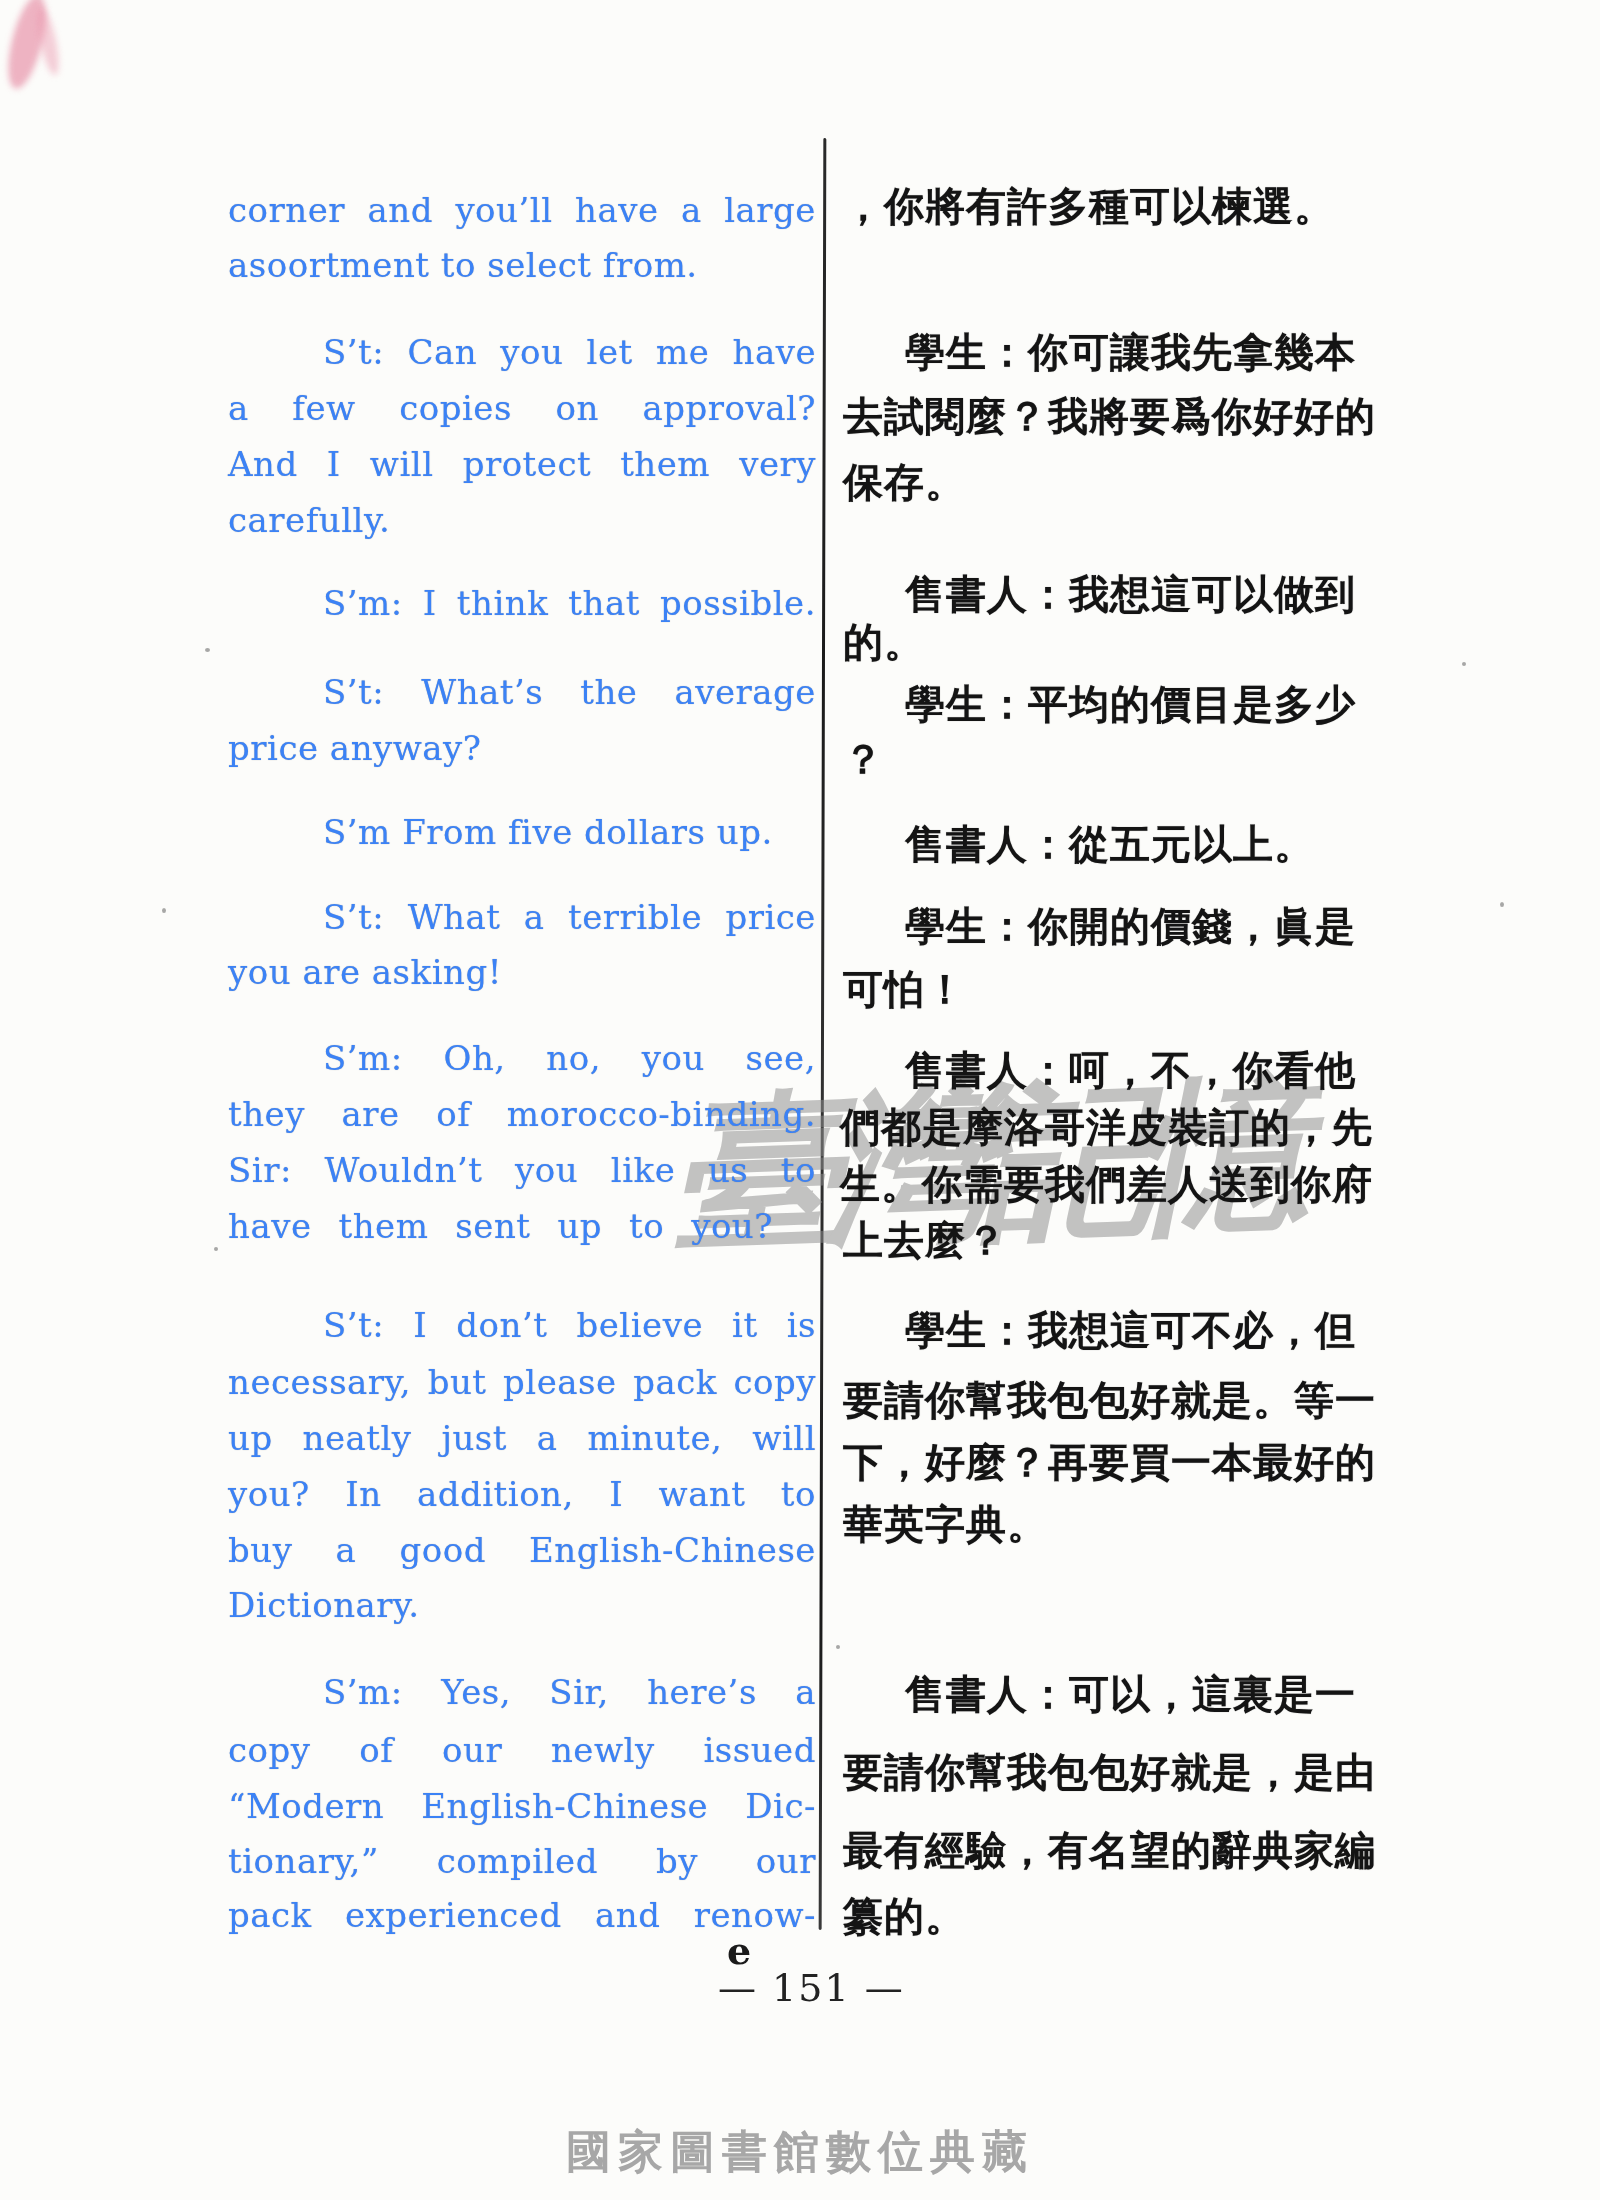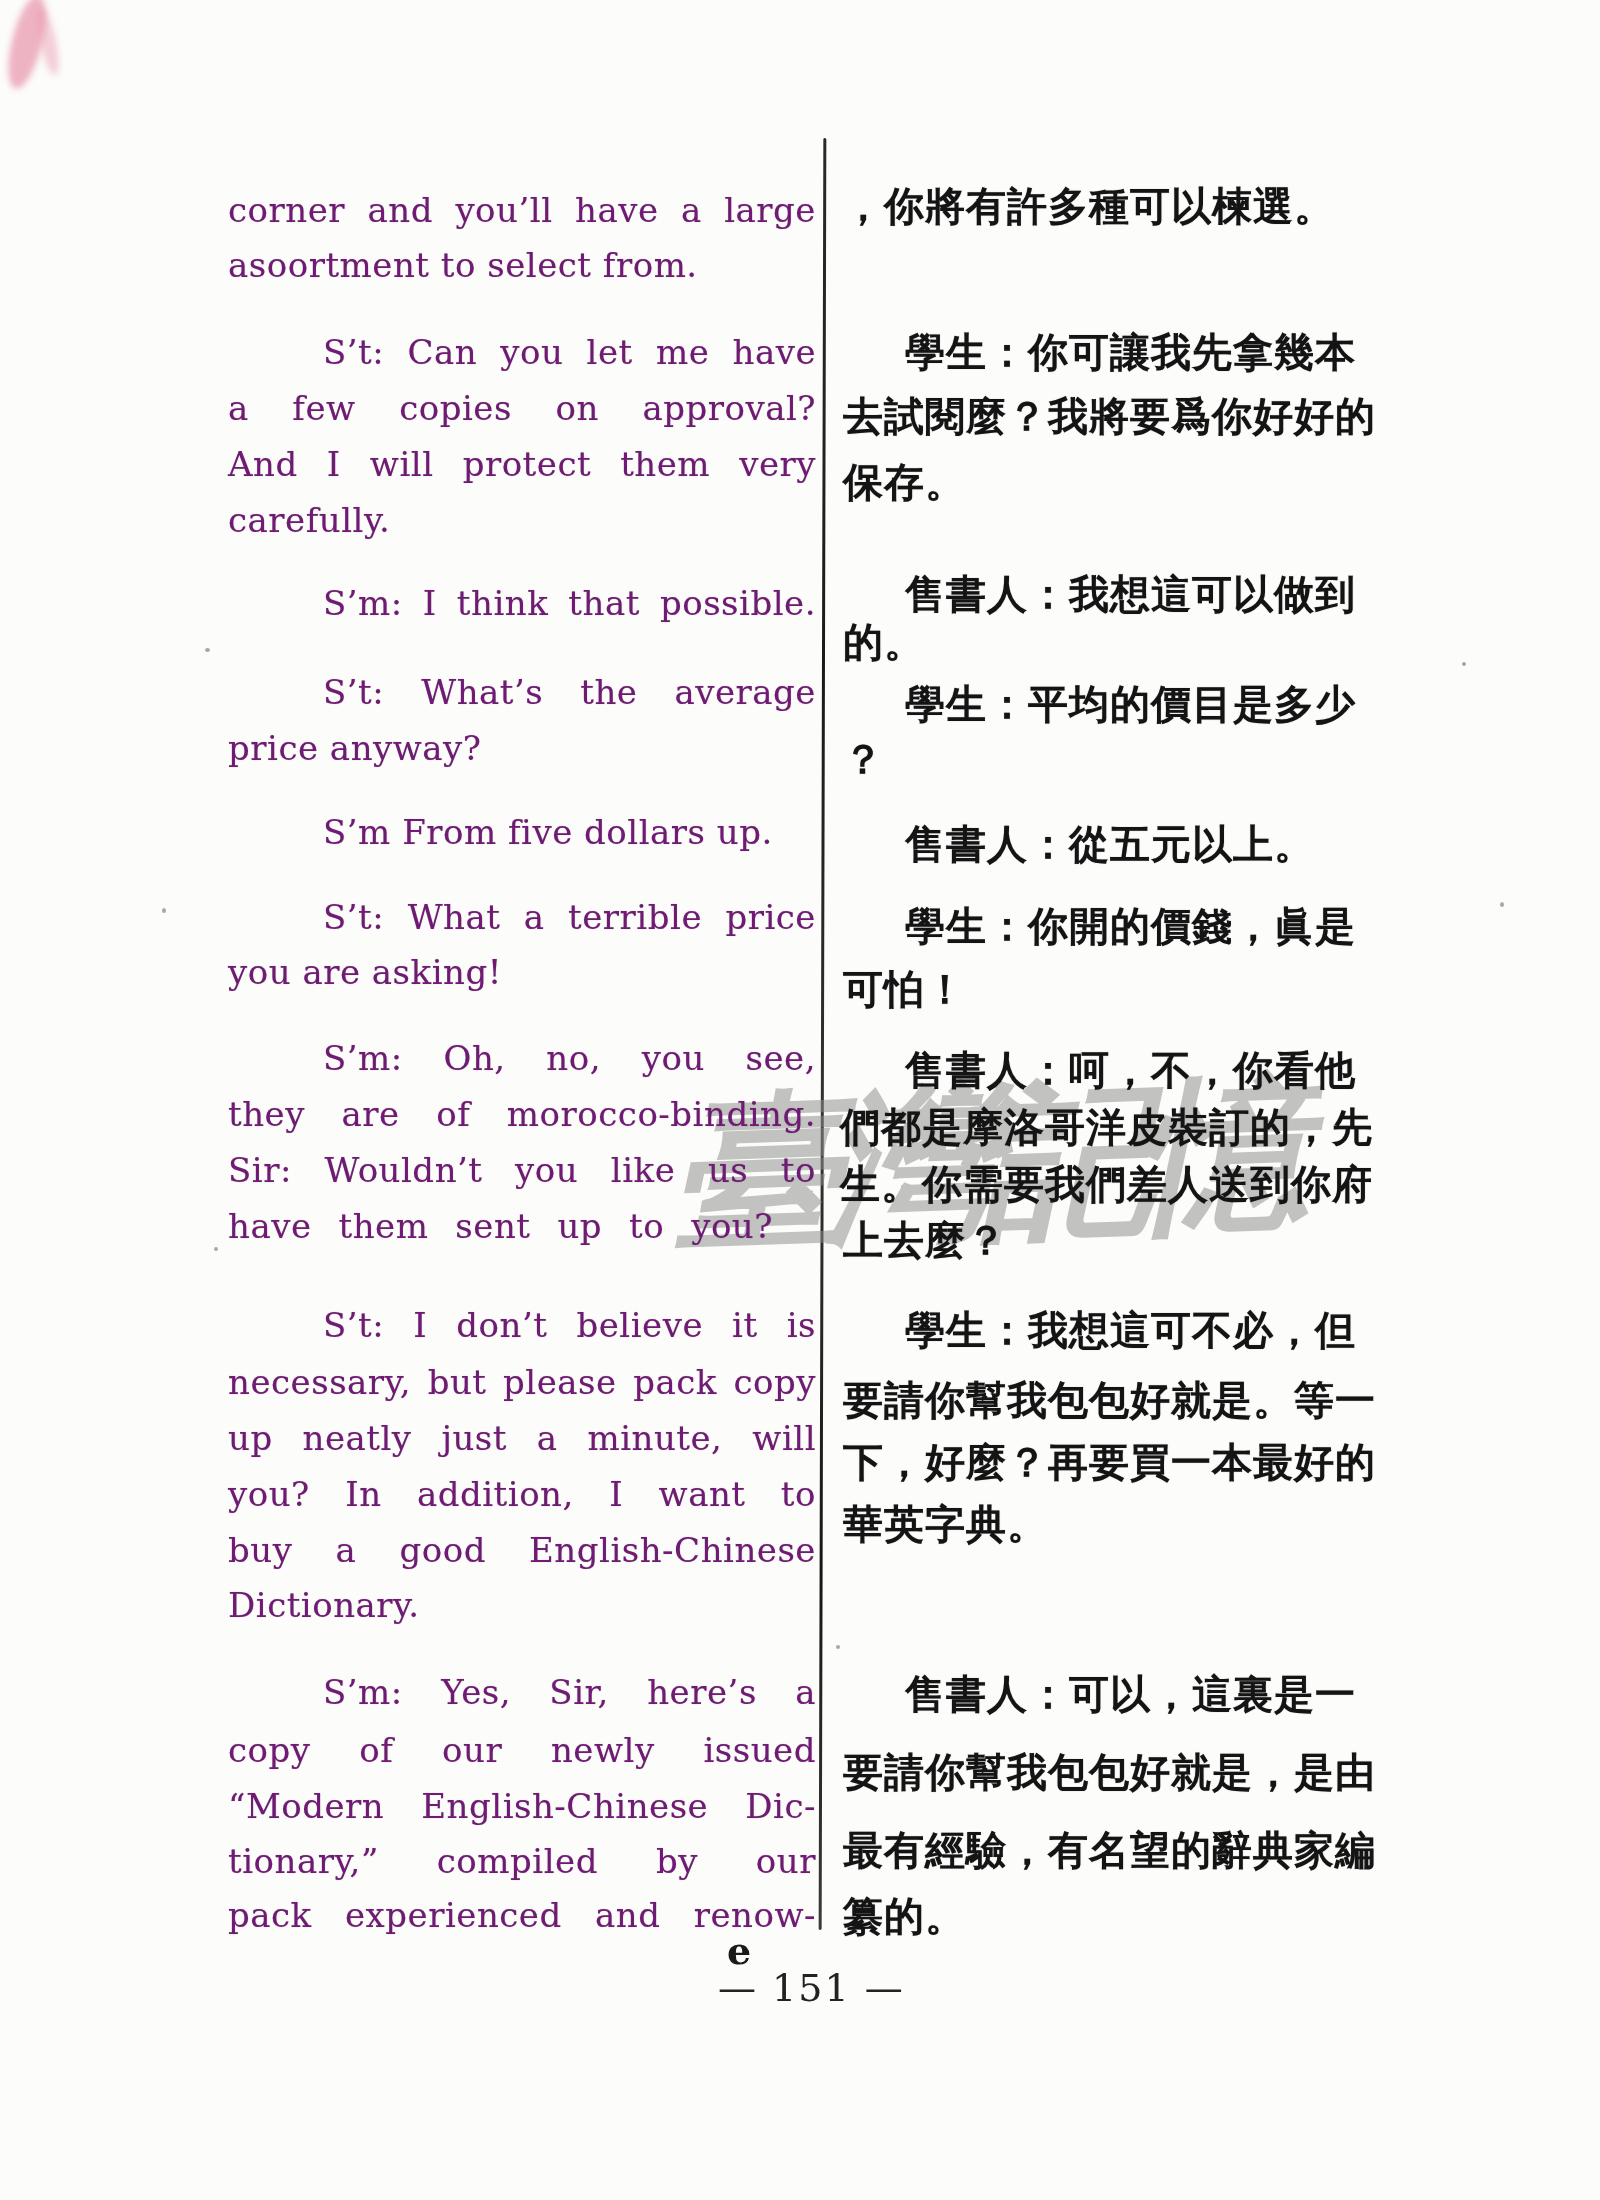--- a/index.html
+++ b/index.html
@@ -14,21 +14,21 @@
   }
   
   .line{
     position:absolute;
     white-space:nowrap;
     letter-spacing:0.5px;
   }
   .en{
     font-size:34px;
     line-height:40px;
-    color:#701a75;
+    color:#3b82f6;
     text-shadow:0 0 1px rgba(20,20,20,.35);
   }
   .en.j{
     white-space:normal;
     text-align:justify;
     text-align-last:justify;
   }
   .zh{
     font-size:40px;
     line-height:48px;
@@ -171,14 +171,15 @@
     <div class="line zh" style="left:843px;top:1438px">下，好麼？再要買一本最好的</div>
     <div class="line zh" style="left:843px;top:1500px">華英字典。</div>
     <div class="line zh" style="left:905px;top:1670px">售書人：可以，這裏是一</div>
     <div class="line zh" style="left:843px;top:1748px">要請你幫我包包好就是，是由</div>
     <div class="line zh" style="left:843px;top:1826px">最有經驗，有名望的辭典家編</div>
     <div class="line zh" style="left:843px;top:1892px">纂的。</div>
   </div>
 
   <div class="stray-e">e</div>
   <div class="page-number">— 151 —</div>
+  <div class="footer">國家圖書館數位典藏</div>
 
 </div>
 
 </body></html>

